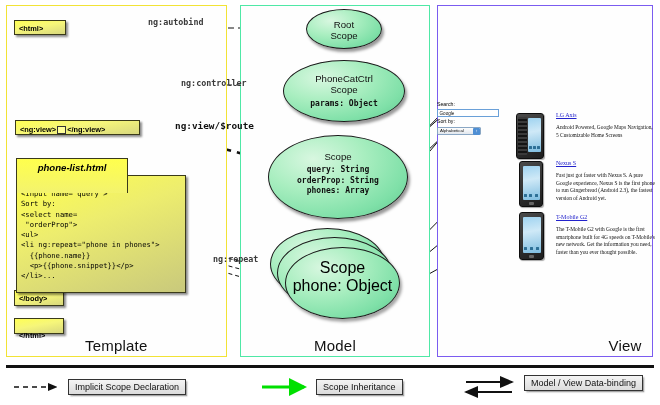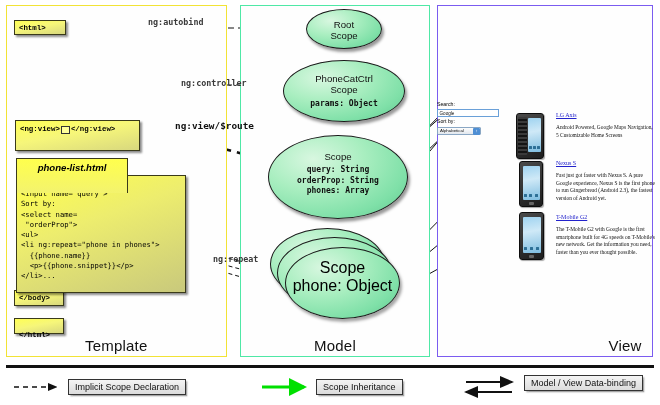--- a/index.html
+++ b/index.html
@@ -39,32 +39,32 @@
   }
   #col-template .column-label { text-align: left; padding-left: 78px; }
   #col-view .column-label { text-align: center; padding-left: 80px; }
 
   
   .ybox {
     position: absolute;
     background: linear-gradient(170deg, #ffff55 0%, #f6f67a 45%, #d8d87e 100%);
     border: 1.4px solid #3a3a1a;
     box-shadow: 2px 2px 2px rgba(0,0,0,0.45);
-    font-family: Liberation Mono, monospace;
+    font-family: Liberation Sans, sans-serif;
     font-weight: bold;
     font-size: 7.4px;
     color: #000;
     line-height: 1.35;
     box-sizing: border-box;
     padding: 2px 4px;
     white-space: pre;
   }
   #box-html   { left: 14px; top: 20px;  width: 52px;  height: 15px; padding-top:3px;}
   #box-body   { left: 17px; top: 62px;  width: 96px;  height: 44px; padding-top:5px;}
-  #box-ngview { left: 15px; top: 120px; width: 125px; height: 31px; padding-top:4px;}
+  #box-ngview { left: 15px; top: 120px; width: 125px; height: 15px; padding-top:4px;}
   #box-bodyclose { left: 14px; top: 290px; width: 50px; height: 16px; padding-top:3px;}
   #box-htmlclose { left: 14px; top: 318px; width: 50px; height: 16px; padding-top:12px;}
 
   #box-ngview .ngview-line { display: inline-flex; align-items: center; gap: 1px; }
   .placeholder-sq {
     display: inline-block;
     width: 7px; height: 6px;
     border: 1px solid #333;
     background: #ffff99;
     vertical-align: middle;

